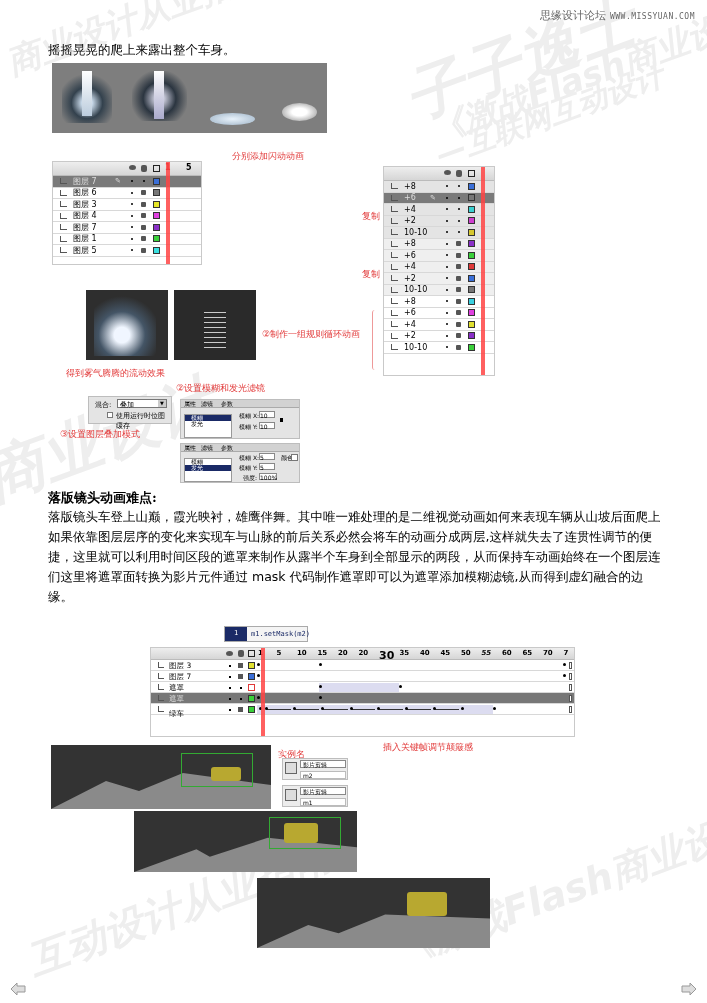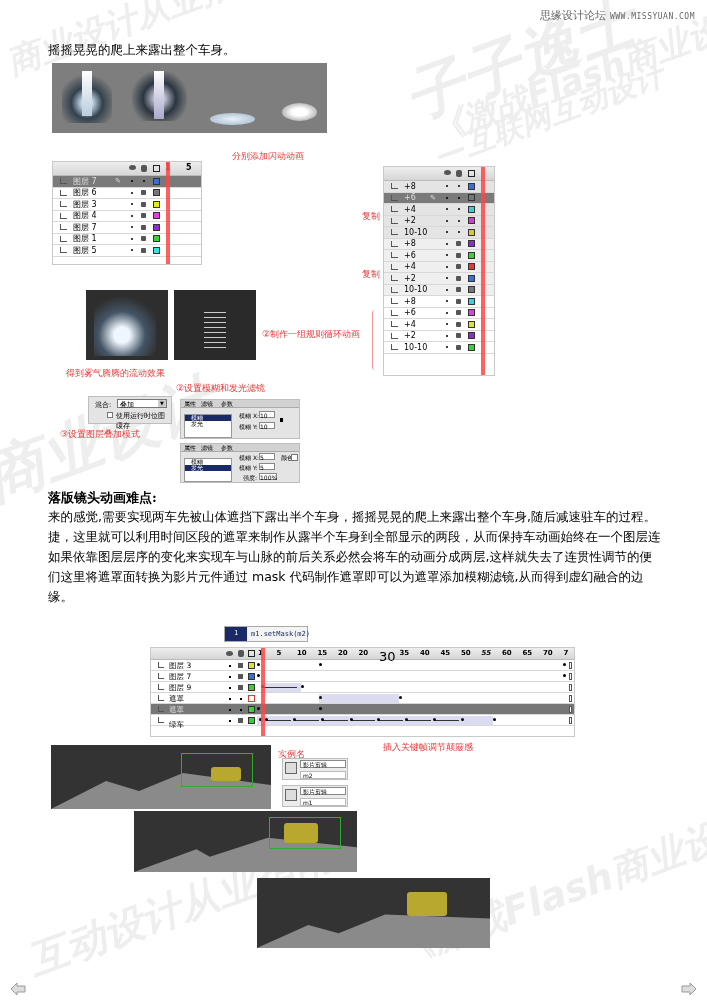--- a/index.html
+++ b/index.html
@@ -313,44 +313,44 @@
   <span style="position:absolute;left:58px;top:20px">模糊 Y:</span>
   <span style="position:absolute;left:78px;top:19px;width:16px;height:7px;background:#fff;border:1px solid #888">5</span>
   <span style="position:absolute;left:62px;top:30px">强度:</span>
   <span style="position:absolute;left:78px;top:29px;width:18px;height:7px;background:#fff;border:1px solid #888">100%</span>
   <span style="position:absolute;left:100px;top:10px">颜色:</span>
   <span style="position:absolute;left:110px;top:10px;width:7px;height:7px;background:#fff;border:1px solid #777"></span>
 </div>
 
 <div class="abs body-bold" style="left:48px;top:489px;z-index:5">落版镜头动画难点:</div>
 <div class="abs" style="left:48px;top:507px;z-index:5;width:620px">
-  <div class="p-line">来的感觉,需要实现两车先被山体遮挡下露出半个车身，摇摇晃晃的爬上来露出整个车身,随后减速驻车的过程。</div>
+  <div class="p-line">落版镜头车登上山巅，霞光映衬，雄鹰伴舞。其中唯一难处理的是二维视觉动画如何来表现车辆从山坡后面爬上</div>
+  <div class="p-line">如果依靠图层层序的变化来实现车与山脉的前后关系必然会将车的动画分成两层,这样就失去了连贯性调节的便</div>
   <div class="p-line">捷，这里就可以利用时间区段的遮罩来制作从露半个车身到全部显示的两段，从而保持车动画始终在一个图层连</div>
-  <div class="p-line">如果依靠图层层序的变化来实现车与山脉的前后关系必然会将车的动画分成两层,这样就失去了连贯性调节的便</div>
   <div class="p-line">们这里将遮罩面转换为影片元件通过 mask 代码制作遮罩即可以为遮罩添加模糊滤镜,从而得到虚幻融合的边缘。</div>
 </div>
 
 <div class="abs" style="left:224px;top:626px;width:84px;height:16px;background:#f4f4f4;border:1px solid #aaa;z-index:6;font-size:7px;font-family:'DejaVu Sans Mono',monospace">
   <span style="position:absolute;left:0;top:0;width:22px;height:14px;background:#1a2a66;color:#fff;text-align:center;line-height:12px">1</span>
   <span style="position:absolute;left:26px;top:3px;color:#1a2a66">m1.setMask(m2)</span>
 </div>
 
 <div class="tl" style="left:150px;top:647px;width:425px;height:90px;">
   <div class="lhead" style="height:12px">
     <span style="position:absolute;left:75px;top:3px;width:7px;height:5px;background:#555;border-radius:50%"></span>
     <span style="position:absolute;left:87px;top:2px;width:6px;height:7px;background:#555;border-radius:2px"></span>
     <span style="position:absolute;left:97px;top:2px;width:7px;height:7px;border:1px solid #222"></span>
     <div id="ruler" style="position:absolute;left:105px;top:0;right:0;height:12px">
         <span style="position: absolute; top: 1px; left: 2px; font-size: 7px; font-weight: bold;">1</span>
         <span style="position: absolute; top: 1px; left: 20.5px; font-size: 7px; font-weight: bold;">5</span>
         <span style="position: absolute; top: 1px; left: 41px; font-size: 7px; font-weight: bold;">10</span>
         <span style="position: absolute; top: 1px; left: 61.5px; font-size: 7px; font-weight: bold;">15</span>
         <span style="position: absolute; top: 1px; left: 82px; font-size: 7px; font-weight: bold;">20</span>
         <span style="position: absolute; top: 1px; left: 102.5px; font-size: 7px; font-weight: bold;">20</span>
-        <span style="position: absolute; top: 1px; left: 123px; font-size: 13px; font-weight: normal;">30</span>
+        <span style="position: absolute; top: 1px; left: 123px; font-size: 11px; font-weight: bold;">30</span>
         <span style="position: absolute; top: 1px; left: 143.5px; font-size: 7px; font-weight: bold;">35</span>
         <span style="position: absolute; top: 1px; left: 164px; font-size: 7px; font-weight: bold;">40</span>
         <span style="position: absolute; top: 1px; left: 184.5px; font-size: 7px; font-weight: bold;">45</span>
         <span style="position: absolute; top: 1px; left: 205px; font-size: 7px; font-weight: bold;">50</span>
         <span style="position: absolute; top: 1px; left: 225.5px; font-size: 7px; font-weight: bold; font-style: italic;">55</span>
         <span style="position: absolute; top: 1px; left: 246px; font-size: 7px; font-weight: bold;">60</span>
         <span style="position: absolute; top: 1px; left: 266.5px; font-size: 7px; font-weight: bold;">65</span>
         <span style="position: absolute; top: 1px; left: 287px; font-size: 7px; font-weight: bold;">70</span>
         <span style="position: absolute; top: 1px; left: 307.5px; font-size: 7px; font-weight: bold;">7</span>
       </div>
@@ -371,34 +371,20 @@
       </div>
       <div class="tlrow">
         <span class="ic" style="position:absolute;left:7px;top:2px;width:6px;height:6px;border-left:1px solid #555;border-bottom:1px solid #555"></span>
       <span style="position:absolute;left:18px;top:1px;">图层 7</span>
       <span class="dot" style="position:absolute;left:78px;top:5px;width:2px;height:2px;background:#000"></span>
       <span style="position:absolute;left:87px;top:3px;width:5px;height:5px;background:#555"></span>
       <span style="position:absolute;left:97px;top:2px;width:7px;height:7px;border:1px solid #333;background:#3a6fd8"></span>
       <div style="position:absolute;left:106px;top:0;right:0;height:11px">
           <span class="kf" style="left:0px"></span>
           <span class="kf" style="left:306px"></span>
-          <span style="position:absolute;right:2px;top:2px;width:3px;height:7px;border:1px solid #555;background:#fff"></span>
-        </div>
-      </div>
-      <div class="tlrow">
-        <span class="ic" style="position:absolute;left:7px;top:2px;width:6px;height:6px;border-left:1px solid #555;border-bottom:1px solid #555"></span>
-      <span style="position:absolute;left:18px;top:1px;">图层 9</span>
-      <span class="dot" style="position:absolute;left:78px;top:5px;width:2px;height:2px;background:#000"></span>
-      <span style="position:absolute;left:87px;top:3px;width:5px;height:5px;background:#555"></span>
-      <span style="position:absolute;left:97px;top:2px;width:7px;height:7px;border:1px solid #333;background:#3ad03a"></span>
-      <div style="position:absolute;left:106px;top:0;right:0;height:11px">
-          <div class="track" style="left:4px;width:40px;background:#dcdcf0"></div>
-          <div class="tween" style="left:6px;width:34px"></div>
-          <span class="kf" style="left:4px"></span>
-          <span class="kf" style="left:44px"></span>
           <span style="position:absolute;right:2px;top:2px;width:3px;height:7px;border:1px solid #555;background:#fff"></span>
         </div>
       </div>
       <div class="tlrow">
         <span class="ic" style="position:absolute;left:7px;top:2px;width:6px;height:6px;border-left:1px solid #555;border-bottom:1px solid #555"></span>
       <span style="position:absolute;left:18px;top:1px;">遮罩</span>
       <span class="dot" style="position:absolute;left:78px;top:5px;width:2px;height:2px;background:#000"></span>
       <span style="position:absolute;left:89px;top:5px;width:2px;height:2px;background:#000"></span>
       <span style="position:absolute;left:97px;top:2px;width:7px;height:7px;border:1px solid #e03a3a;background:#ffffff"></span>
       <div style="position:absolute;left:106px;top:0;right:0;height:11px">

